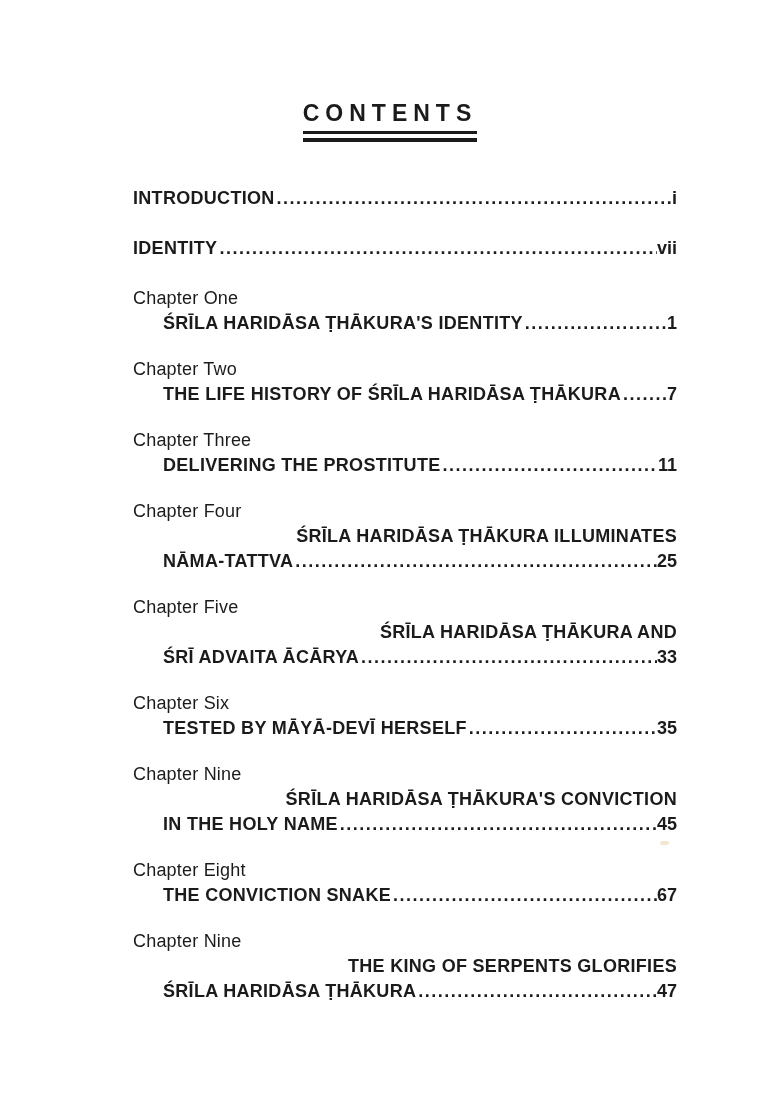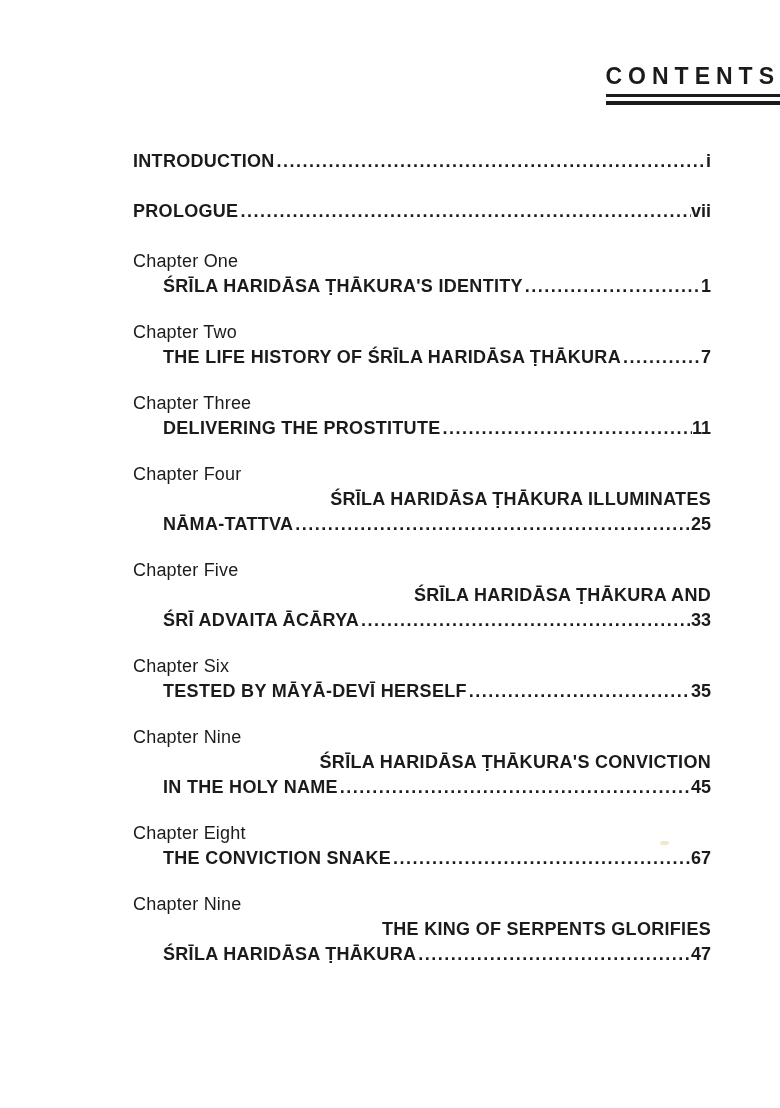--- a/index.html
+++ b/index.html
@@ -8,42 +8,42 @@
     width: 780px;
     height: 1108px;
     margin: 0 auto;
     background: #ffffff;
     color: #1b1b1b;
     font-family: "Liberation Sans", "DejaVu Sans", sans-serif;
     overflow: hidden;
     box-sizing: border-box;
   }
   .title-wrap {
-    text-align: right;
-    padding-top: 62px;
+    text-align: center;
+    padding-top: 99px;
   }
   .title-box { display: inline-block; }
   .page-title {
     margin: 0;
     font-size: 23px;
     font-weight: bold;
     letter-spacing: 6px;
     line-height: 28px;
     white-space: nowrap;
   }
   .title-rule {
     margin-top: 4px;
     height: 4px;
     border-top: 3px solid #1b1b1b;
     border-bottom: 4px solid #1b1b1b;
   }
   .toc {
     margin-top: 44px;
     padding-left: 133px;
-    padding-right: 69px;
+    padding-right: 103px;
     font-size: 18px;
     line-height: 25px;
   }
   .fm-row { margin-bottom: 25px; }
   .chapter { margin-top: 21px; }
   .row {
     display: flex;
     align-items: baseline;
   }
   .t {
@@ -103,21 +103,21 @@
   <div class="fm-row">
     <div class="row">
       <span class="t">INTRODUCTION</span>
           <span class="leader">........................................................................................................................................................................................................</span>
           <span class="page-num">i</span>
     </div>
   </div>
 
   <div class="fm-row">
     <div class="row">
-      <span class="t">PROLOGUE</span>
+      <span class="t">IDENTITY</span>
           <span class="leader">........................................................................................................................................................................................................</span>
           <span class="page-num">vii</span>
     </div>
   </div>
 
   <div class="chapter">
     <div class="ch-label">Chapter One</div>
     <div class="ch-title">
       <div class="row">
         <span class="t">ŚRĪLA HARIDĀSA ṬHĀKURA'S IDENTITY</span>

